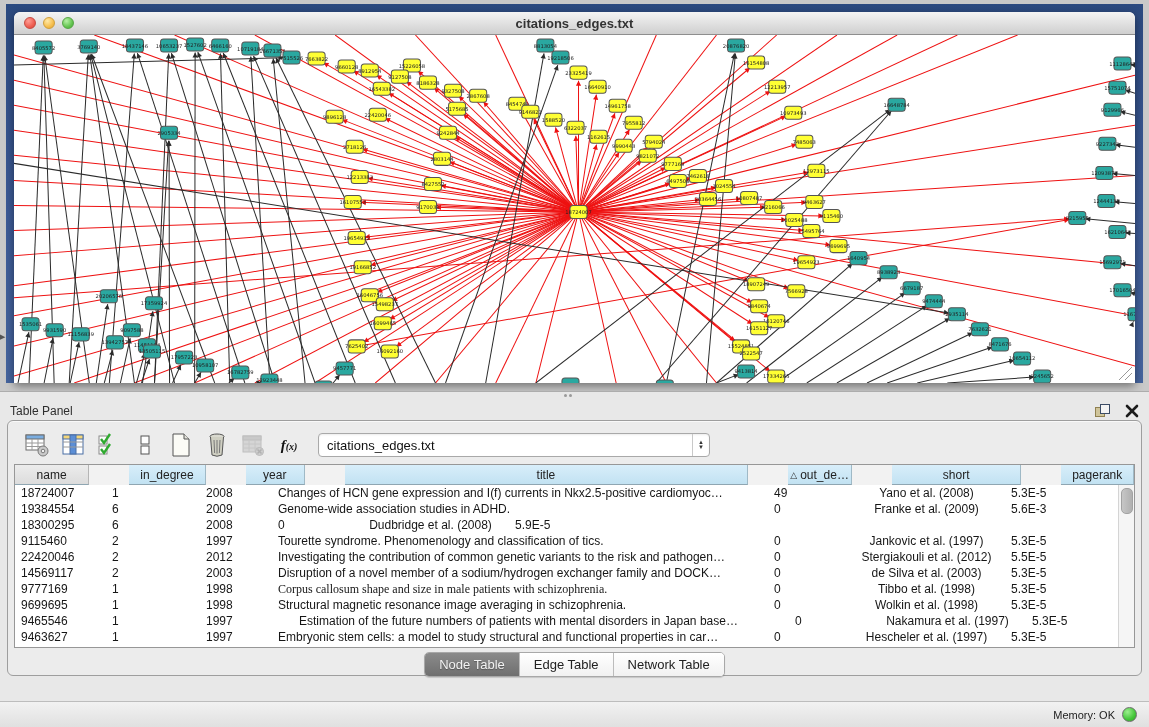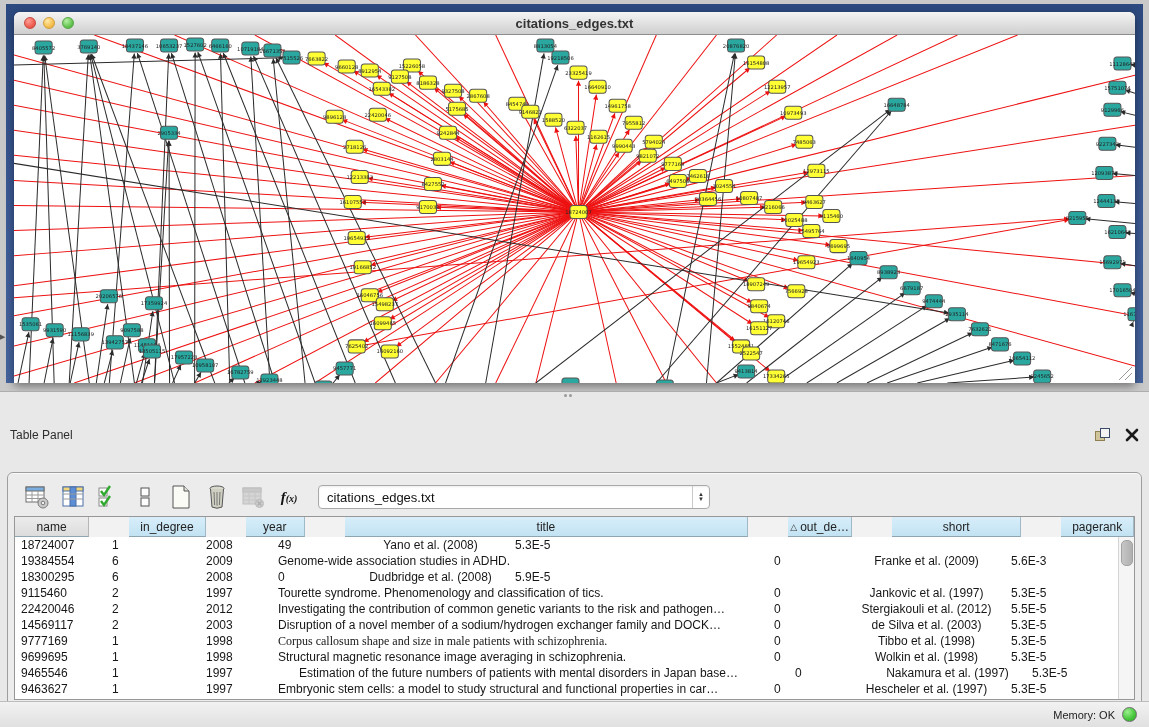--- a/index.html
+++ b/index.html
@@ -17,21 +17,21 @@
   .light.yellow{background:radial-gradient(circle at 35% 30%,#ffe9a8,#f6bf4e 60%,#dba23a);border:1px solid #cf9f3c;}
   .light.green{background:radial-gradient(circle at 35% 30%,#b7f0a6,#64c551 60%,#47a838);border:1px solid #56a546;}
   .canvas{flex:1;position:relative;background:#fff;}
   .canvas svg{position:absolute;left:0;top:0;width:100%;height:100%;}
   .collapse-arrow{position:absolute;left:0px;top:333px;font-size:7px;color:#555;}
 
   
   .table-panel{position:absolute;left:0;top:391px;width:1149px;height:336px;background:#e8e8e8;border-top:1px solid #adadad;box-sizing:border-box;}
   .splitter-dot{position:absolute;left:564px;top:2px;width:10px;height:4px;display:flex;gap:2px;}
   .splitter-dot i{width:3px;height:3px;background:#9a9a9a;border-radius:50%;}
-  .panel-header{height:26px;display:flex;align-items:flex-start;padding:16px 10px;margin-top:20px;}
+  .panel-header{height:26px;display:flex;align-items:flex-end;padding:0 10px;}
   .panel-title{font-size:12px;color:#2e2e2e;}
   .panel-header .spacer{flex:1;}
   .float-btn{width:16px;height:14px;position:relative;margin-right:14px;cursor:pointer;}
   .float-btn .sq1{position:absolute;left:0;top:3px;width:8px;height:8px;border:1px solid #8f8050;background:#cfc49a;}
   .float-btn .sq2{position:absolute;left:5px;top:0;width:8px;height:8px;border:1px solid #3c4c66;background:#f4f4f4;}
   .close-btn{width:14px;height:14px;cursor:pointer;}
 
   .panel-box{margin:2px 7px 0 7px;height:256px;border:1px solid #9e9e9e;border-radius:6px;background:#ececec;box-sizing:border-box;padding:5px 6px;box-shadow:inset 0 1px 0 rgba(255,255,255,.7);}
   .toolbar{height:38px;display:flex;align-items:center;gap:6px;padding-left:8px;}
   .tool-btn{width:30px;height:30px;border:none;background:transparent;display:flex;align-items:center;justify-content:center;padding:0;cursor:pointer;}
@@ -973,20 +973,21 @@
           <div class="th" style="width: 496px;">title</div>
           <div class="th" style="width: 78px;"><span class="sort">△</span>out_de…</div>
           <div class="th" style="width: 159px;">short</div>
           <div class="th" style="width: 89px;">pagerank</div>
         </div>
       <div class="tbody" id="tbody">
           <div class="tr">
             <div class="td" style="width: 91px;">18724007</div>
             <div class="td" style="width: 94px;">1</div>
             <div class="td" style="width: 72px;">2008</div>
+            <div class="td" style="width: 496px;">Changes of HCN gene expression and I(f) currents in Nkx2.5-positive cardiomyoc…</div>
             <div class="td" style="width: 78px;">49</div>
             <div class="td center" style="width: 159px;">Yano et al. (2008)</div>
             <div class="td" style="width: 89px;">5.3E-5</div>
           </div>
           <div class="tr">
             <div class="td" style="width: 91px;">19384554</div>
             <div class="td" style="width: 94px;">6</div>
             <div class="td" style="width: 72px;">2009</div>
             <div class="td" style="width: 496px;">Genome-wide association studies in ADHD.</div>
             <div class="td" style="width: 78px;">0</div>
@@ -1063,19 +1064,26 @@
             <div class="td" style="width: 78px;">0</div>
             <div class="td center" style="width: 159px;">Hescheler et al. (1997)</div>
             <div class="td" style="width: 89px;">5.3E-5</div>
           </div>
         </div>
       <div class="vscroll">
           <div class="vthumb"></div>
         </div>
     </div>
 
+    <div class="tabbar">
+      <div class="segmented">
+        <span class="seg sel">Node Table</span>
+        <span class="seg">Edge Table</span>
+        <span class="seg">Network Table</span>
+      </div>
+    </div>
   </div>
 
   <div class="statusbar">
     <span class="mem-label">Memory: OK</span>
     <span class="mem-dot"></span>
   </div>
 </div>
 
 </body></html>

